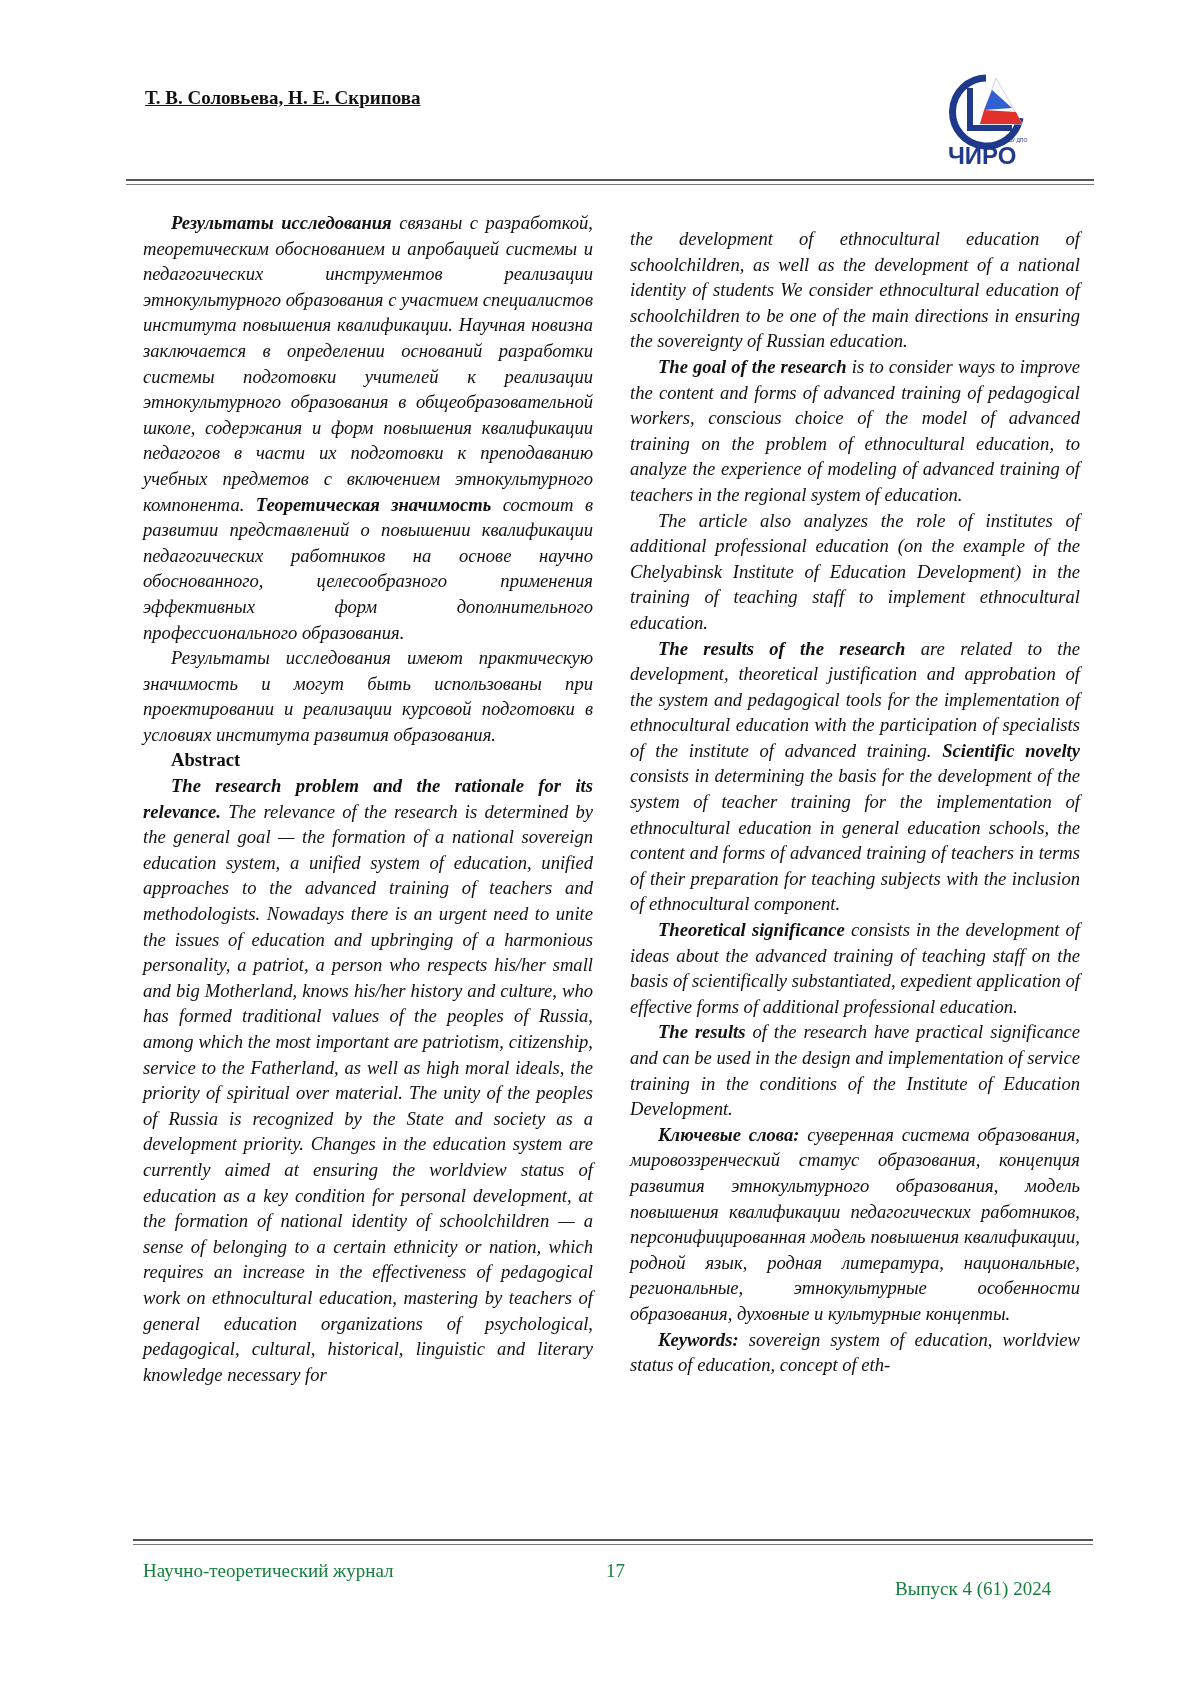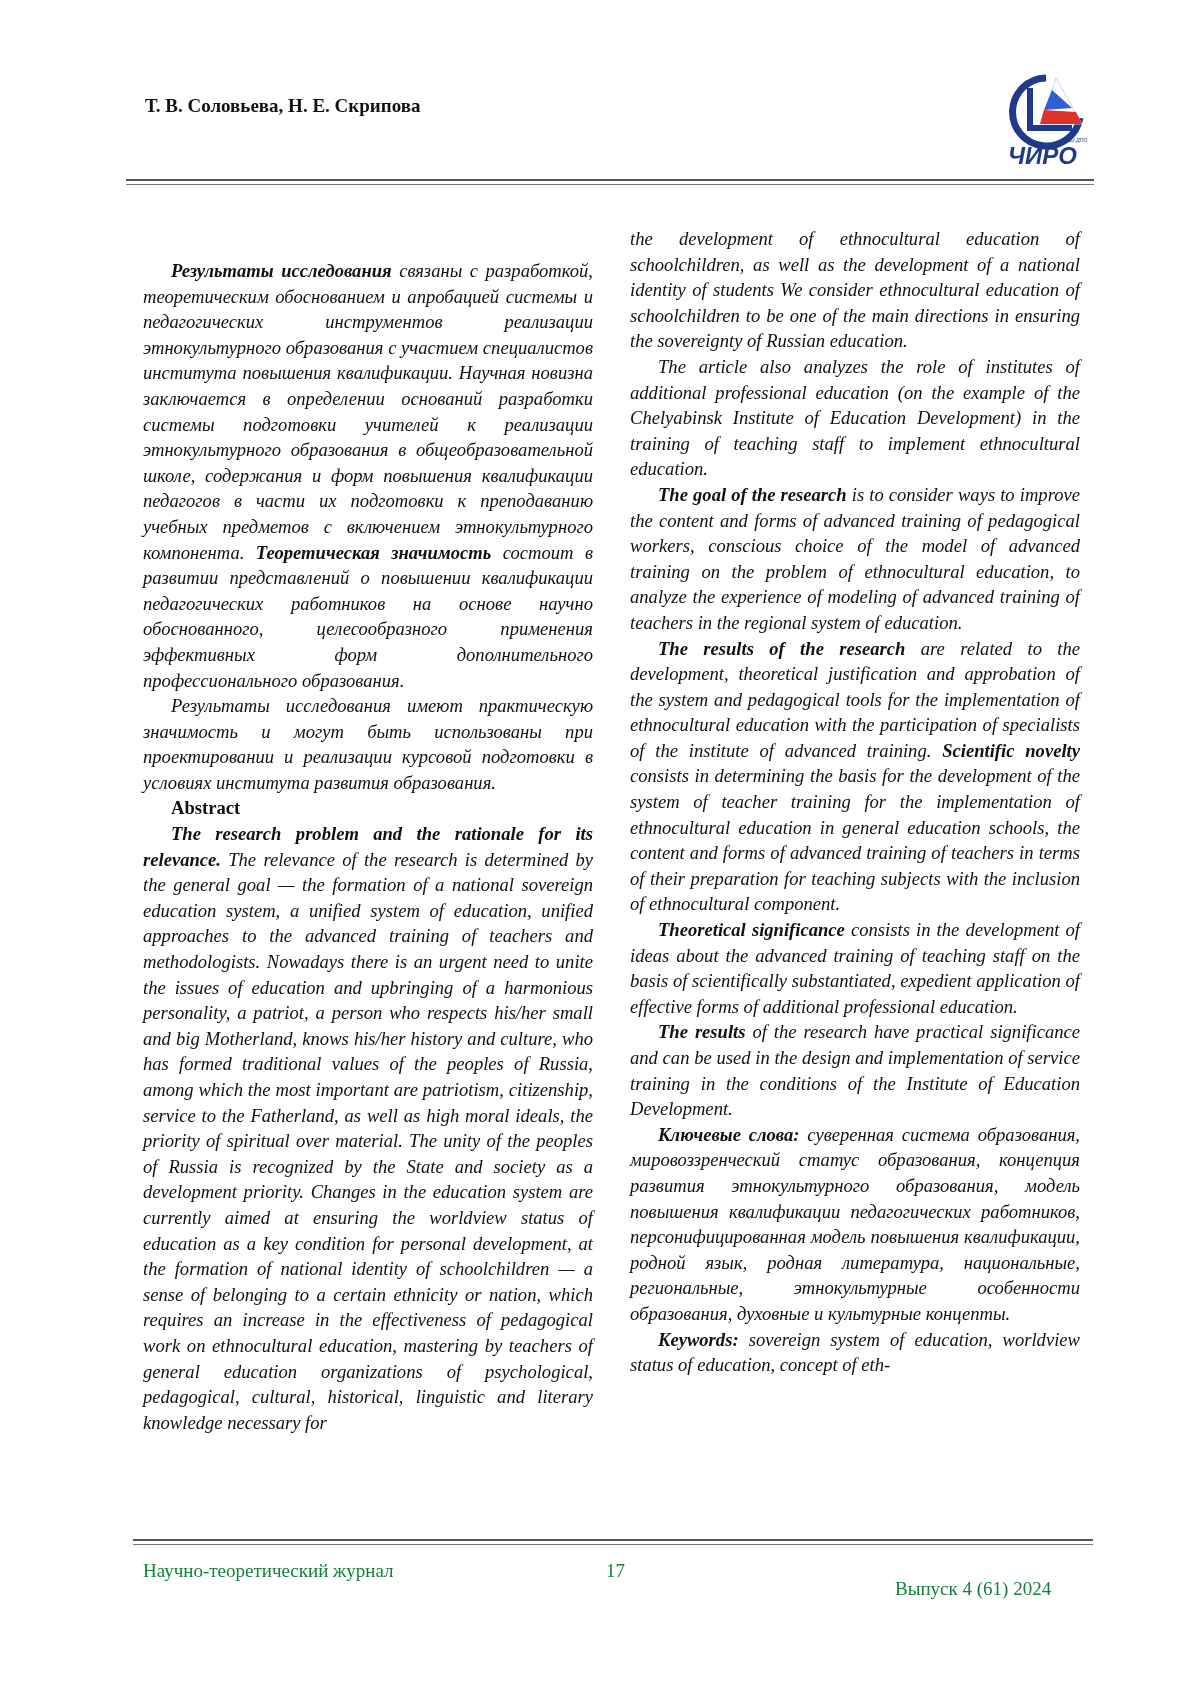--- a/index.html
+++ b/index.html
@@ -1,23 +1,23 @@
 <!DOCTYPE html>
 <html><head>
 <meta charset="utf-8">
 <style>
   html, body { margin: 0; padding: 0; background: #ffffff; }
   body { width: 1200px; height: 1697px; position: relative; overflow: hidden; color: #111; }
-  .header { position: absolute; left: 145px; top: 92px; width: 900px; }
+  .header { position: absolute; left: 145px; top: 84px; width: 900px; text-decoration: underline; }
   .header-line { font-family: "Liberation Serif", serif; font-weight: bold; font-size: 19px; line-height: 28px; color: #111; }
-  .logo { position: absolute; left: 1000px; top: 70px; width: 95px; height: 100px; font-style: italic; }
+  .logo { position: absolute; left: 940px; top: 70px; width: 95px; height: 100px; }
   .rule-top { position: absolute; left: 126px; top: 179px; width: 968px; height: 3px; border-top: 2px solid #555; border-bottom: 1px solid #777; }
   .rule-bottom { position: absolute; left: 133px; top: 1539px; width: 960px; height: 3px; border-top: 2px solid #555; border-bottom: 1px solid #777; }
   .col { position: absolute; top: 210px; width: 450px; font-family: "Liberation Serif", serif; font-style: italic; font-size: 18.6px; line-height: 25.6px; text-align: justify; hyphens: manual; }
-  .col-left { left: 143px; margin-top: 48px; }
+  .col-left { left: 143px; }
   .col-right { left: 630px; margin-top: 16px; }
   .col p { margin: 0; text-indent: 28px; }
   .col p.noindent { text-indent: 0; }
   .col b { font-weight: bold; }
   .abstract-heading { font-style: normal; font-weight: bold; }
   .footer { position: absolute; top: 1560px; font-family: "Liberation Serif", serif; font-size: 19px; color: #15803d; }
   .footer-left { left: 143px; }
   .footer-center { left: 606px; }
   .footer-right { left: 895px; margin-top: 18px; }
 </style>
@@ -44,22 +44,22 @@
 
 <div class="col col-left">
   <p><b>Результаты исследования</b><span> связаны с разработкой, теоретическим обоснованием и апробацией системы и педагогических инструментов реализации этнокультурного образования с участием специалистов института повышения квалификации. Научная новизна заключается в определении оснований разработки системы подготовки учителей к реализации этнокультурного образования в общеобразовательной школе, содержания и форм повышения квалификации педагогов в части их подготовки к преподаванию учебных предметов с включением этнокультурного компонента. </span><b>Теоретическая значимость</b><span> состоит в развитии представлений о повышении квалификации педагогических работников на основе научно обоснованного, целесообразного применения эффективных форм дополнительного профессионального образования.</span></p>
   <p>Результаты исследования имеют практическую значимость и могут быть использованы при проектировании и реализации курсовой подготовки в условиях института развития образования.</p>
   <p class="abstract-heading">Abstract</p>
   <p><b>The research problem and the rationale for its relevance.</b><span> The relevance of the research is determined by the general goal — the formation of a national sovereign education system, a unified system of education, unified approaches to the advanced training of teachers and methodologists. Nowadays there is an urgent need to unite the issues of education and upbringing of a harmonious personality, a patriot, a person who respects his/her small and big Motherland, knows his/her history and culture, who has formed traditional values of the peoples of Russia, among which the most important are patriotism, citizenship, service to the Fatherland, as well as high moral ideals, the priority of spiritual over material. The unity of the peoples of Russia is recognized by the State and society as a development priority. Changes in the education system are currently aimed at ensuring the worldview status of education as a key condition for personal development, at the formation of national identity of schoolchildren — a sense of belonging to a certain ethnicity or nation, which requires an increase in the effectiveness of pedagogical work on ethnocultural education, mastering by teachers of general education organizations of psychological, pedagogical, cultural, historical, linguistic and literary knowledge necessary for</span></p>
 </div>
 
 <div class="col col-right">
   <p class="noindent">the development of ethnocultural education of schoolchildren, as well as the development of a national identity of students We consider ethnocultural education of schoolchildren to be one of the main directions in ensuring the sovereignty of Russian education.</p>
+  <p><b>The goal of the research</b><span> is to consider ways to improve the content and forms of advanced training of pedagogical workers, conscious choice of the model of advanced training on the problem of ethnocultural education, to analyze the experience of modeling of advanced training of teachers in the regional system of education.</span></p>
   <p>The article also analyzes the role of institutes of additional professional education (on the example of the Chelyabinsk Institute of Education Development) in the training of teaching staff to implement ethnocultural education.</p>
-  <p><b>The goal of the research</b><span> is to consider ways to improve the content and forms of advanced training of pedagogical workers, conscious choice of the model of advanced training on the problem of ethnocultural education, to analyze the experience of modeling of advanced training of teachers in the regional system of education.</span></p>
   <p><b>The results of the research</b><span> are related to the development, theoretical justification and approbation of the system and pedagogical tools for the implementation of ethnocultural education with the participation of specialists of the institute of advanced training. </span><b>Scientific novelty</b><span> consists in determining the basis for the development of the system of teacher training for the implementation of ethnocultural education in general education schools, the content and forms of advanced training of teachers in terms of their preparation for teaching subjects with the inclusion of ethnocultural component.</span></p>
   <p><b>Theoretical significance</b><span> consists in the development of ideas about the advanced training of teaching staff on the basis of scientifically substantiated, expedient application of effective forms of additional professional education.</span></p>
   <p><b>The results</b><span> of the research have practical significance and can be used in the design and implementation of service training in the conditions of the Institute of Education Development.</span></p>
   <p><b>Ключевые слова:</b><span> суверенная система образования, мировоззренческий статус образования, концепция развития этнокультурного образования, модель повышения квалификации педагогических работников, персонифицированная модель повышения квалификации, родной язык, родная литература, национальные, региональные, этнокультурные особенности образования, духовные и культурные концепты.</span></p>
   <p><b>Keywords:</b><span> sovereign system of education, worldview status of education, concept of eth-</span></p>
 </div>
 
 <div class="rule-bottom"></div>
 
 <div class="footer footer-left">Научно-теоретический журнал</div>

